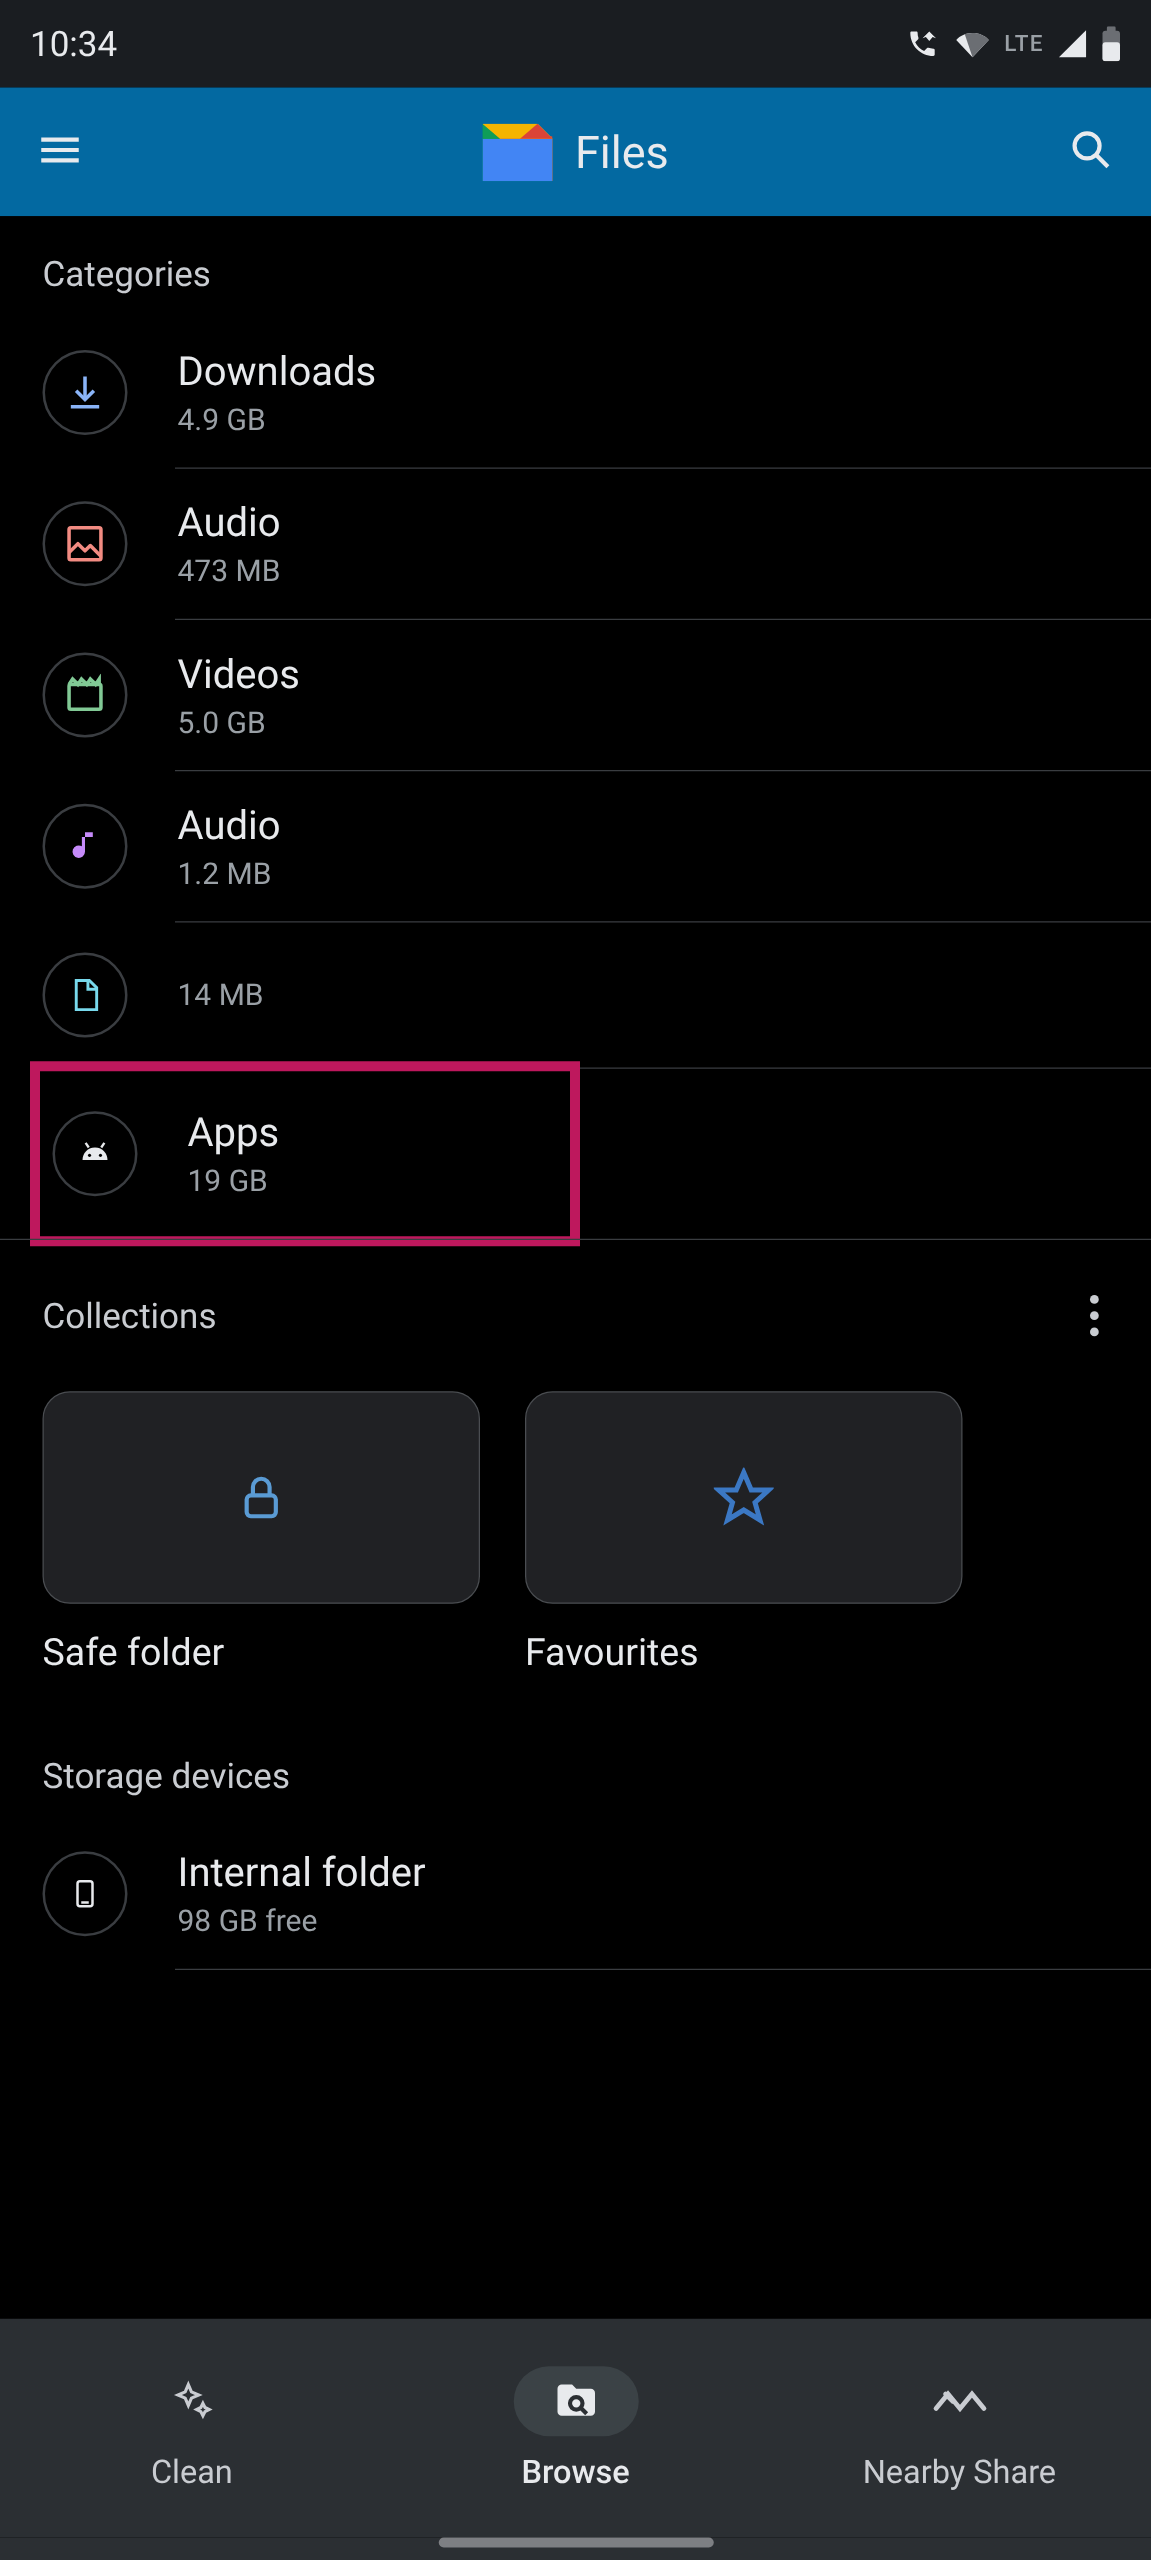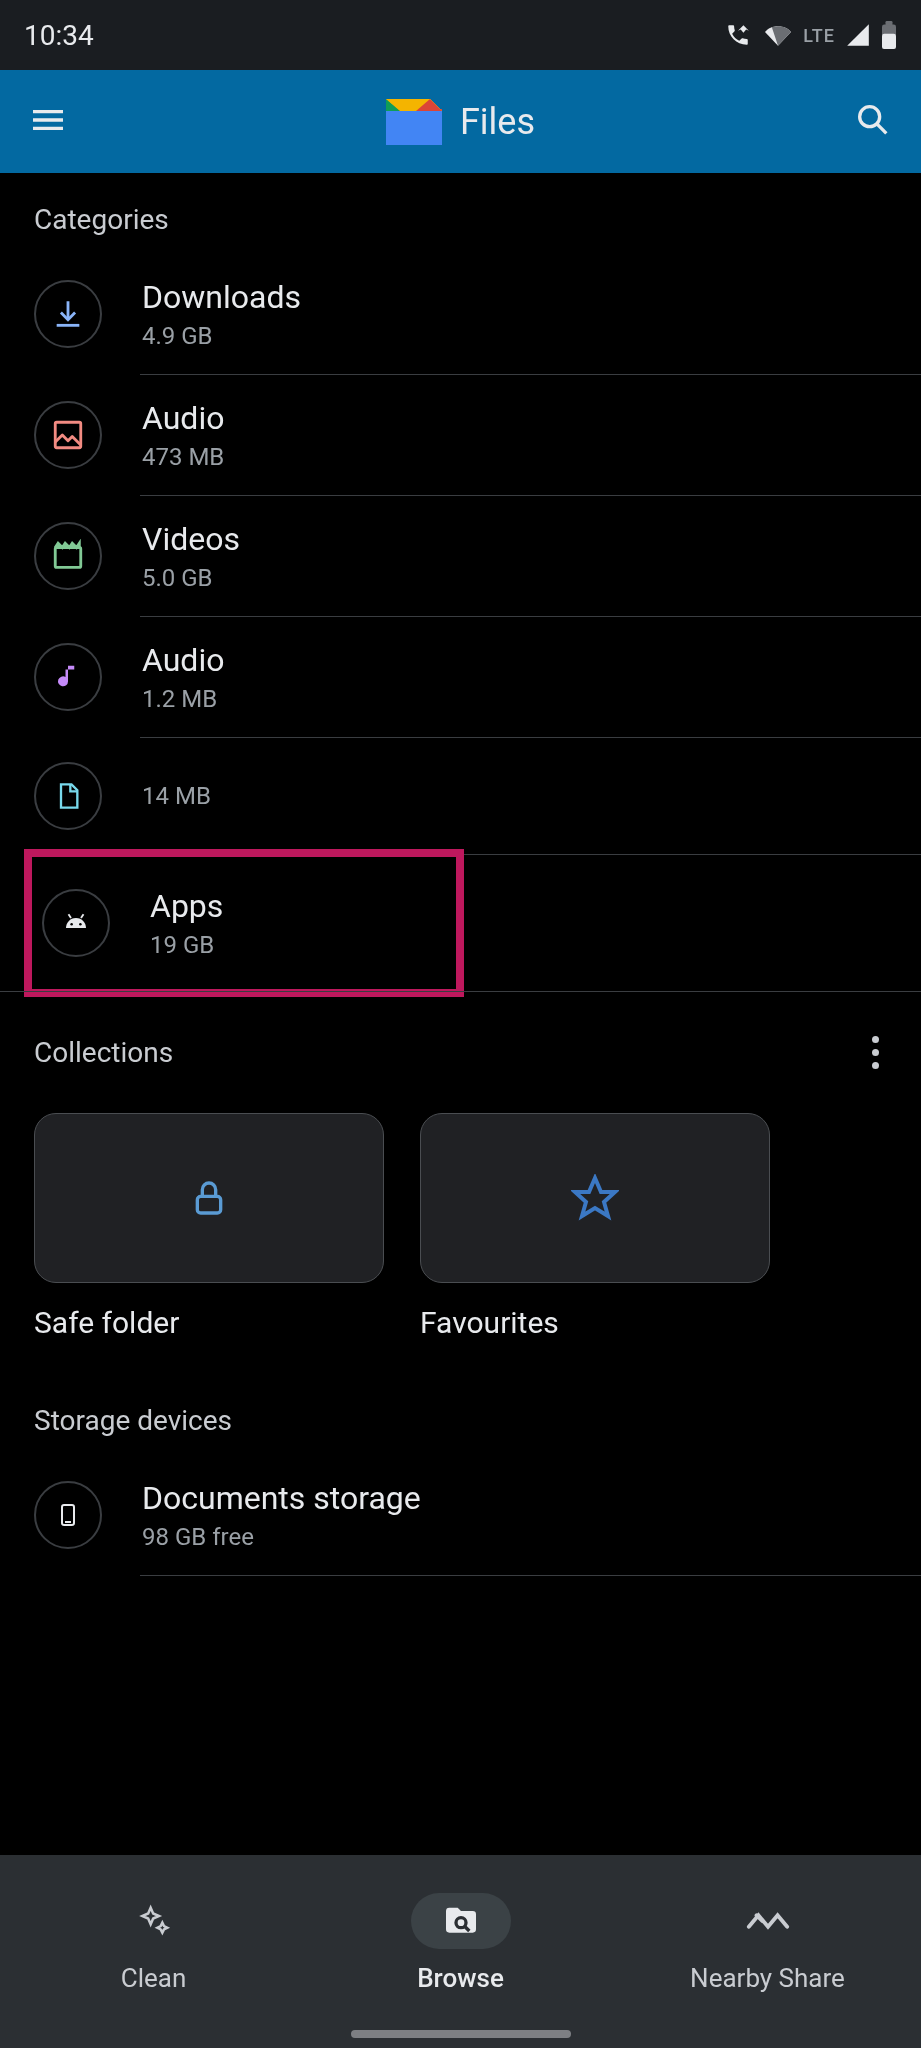--- a/index.html
+++ b/index.html
@@ -215,21 +215,21 @@
   <div class="storage-section">
     <div class="section-header">Storage devices</div>
     <div class="cat-row">
       <div class="cat-icon-wrap">
         <svg width="24" height="38" viewBox="0 0 24 24" fill="none" stroke="#e8eaed" stroke-width="2">
             <rect x="6" y="2" width="12" height="20" rx="2"></rect>
             <line x1="9" y1="19" x2="15" y2="19"></line>
           </svg>
       </div>
       <div class="cat-text">
-        <div class="name">Documents storage</div>
+        <div class="name">Internal folder</div>
         <div class="size">98 GB free</div>
       </div>
     </div>
     <div class="cat-sep"></div>
   </div>
 
 </div>
 
 <div class="nav-bar">
   <div class="nav-item">

